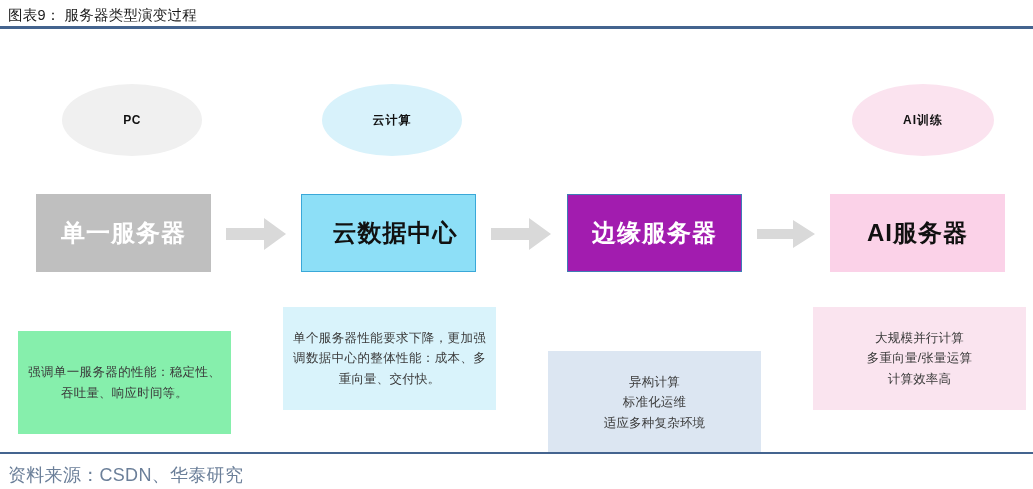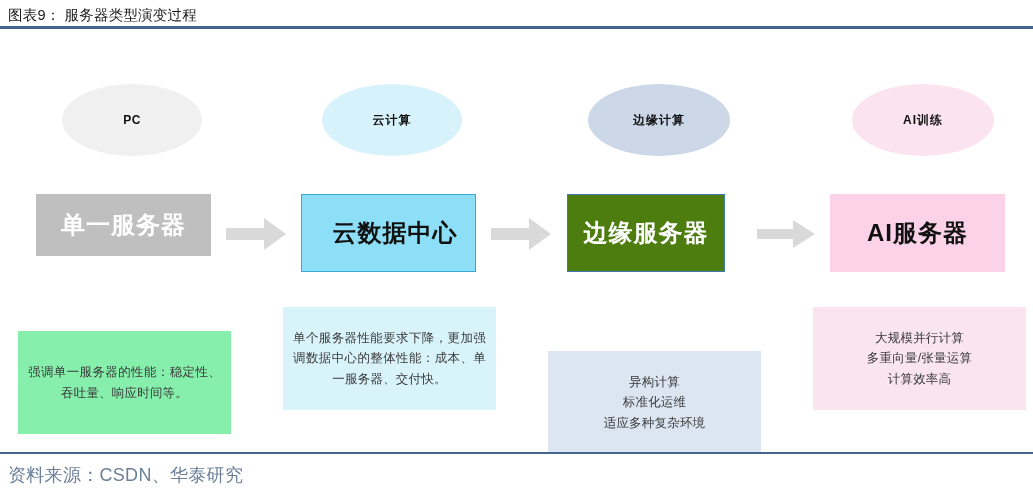--- a/index.html
+++ b/index.html
@@ -126,37 +126,34 @@
   <div class="title-rule"></div>
 
   <div class="ellipse" style="left:62px; top:84px; width:140px; height:72px; background:#f0f0f0;">
     <span class="ellipse-label latin">PC</span>
   </div>
 
   <div class="ellipse" style="left:322px; top:84px; width:140px; height:72px; background:#d8f2fb;">
     <span class="ellipse-label">云计算</span>
   </div>
 
-  <div class="ellipse" style="left:588px; top:84px; width:142px; height:72px; background:#ccd7e8;">
-    <span class="ellipse-label">边缘计算</span>
-  </div>
 
   <div class="ellipse" style="left:852px; top:84px; width:142px; height:72px; background:#fbe3ef;">
     <span class="ellipse-label">AI训练</span>
   </div>
 
-  <div class="stage-box" style="left:36px; top:194px; width:175px; height:62px; background:#bfbfbf; border:1px solid #bfbfbf;">
+  <div class="stage-box" style="left:36px; top:194px; width:175px; height:78px; background:#bfbfbf; border:1px solid #bfbfbf;">
     <span class="stage-label" style="color:#ffffff;">单一服务器</span>
   </div>
 
   <div class="stage-box" style="left:301px; top:194px; width:175px; height:78px; background:#8ddff7; border:1.5px solid #3aa8d8;padding-left:13px;">
     <span class="stage-label" style="color:#111111;">云数据中心</span>
   </div>
 
-  <div class="stage-box" style="left:567px; top:194px; width:158px; height:78px; background:#4d7c0f; border:1.5px solid #3f7cb5;">
+  <div class="stage-box" style="left:567px; top:194px; width:175px; height:78px; background:#a21caf; border:1.5px solid #3f7cb5;">
     <span class="stage-label" style="color:#ffffff;">边缘服务器</span>
   </div>
 
   <div class="stage-box" style="left:830px; top:194px; width:175px; height:78px; background:#fbd2e8; border:1px solid #fbd2e8;">
     <span class="stage-label" style="color:#111111;">AI服务器</span>
   </div>
 
   <div class="arrow" style="left:226px; top:218px;">
     <svg width="60" height="32" viewBox="0 0 60 32" aria-hidden="true">
       <polygon points="0,10 38,10 38,0 60,16 38,32 38,22 0,22" fill="#d9d9d9"></polygon>
@@ -173,21 +170,21 @@
     <svg width="58" height="28" viewBox="0 0 58 28" aria-hidden="true">
       <polygon points="0,9 36,9 36,0 58,14 36,28 36,19 0,19" fill="#d9d9d9"></polygon>
     </svg>
   </div>
 
   <div class="desc-box" style="left:18px; top:307px; width:213px; height:103px; background:#86efac;margin-top:24px;">
     <span class="desc-text justified">强调单一服务器的性能：稳定性、吞吐量、响应时间等。</span>
   </div>
 
   <div class="desc-box" style="left:283px; top:307px; width:213px; height:103px; background:#d9f3fb;">
-    <span class="desc-text justified">单个服务器性能要求下降，更加强调数据中心的整体性能：成本、单一服务器、交付快。</span>
+    <span class="desc-text justified">单个服务器性能要求下降，更加强调数据中心的整体性能：成本、多重向量、交付快。</span>
   </div>
 
   <div class="desc-box" style="left:548px; top:307px; width:213px; height:103px; background:#dce6f2;margin-top:44px;">
     <span class="desc-text">异构计算
 标准化运维
 适应多种复杂环境</span>
   </div>
 
   <div class="desc-box" style="left:813px; top:307px; width:213px; height:103px; background:#fae4ef;">
     <span class="desc-text">大规模并行计算

